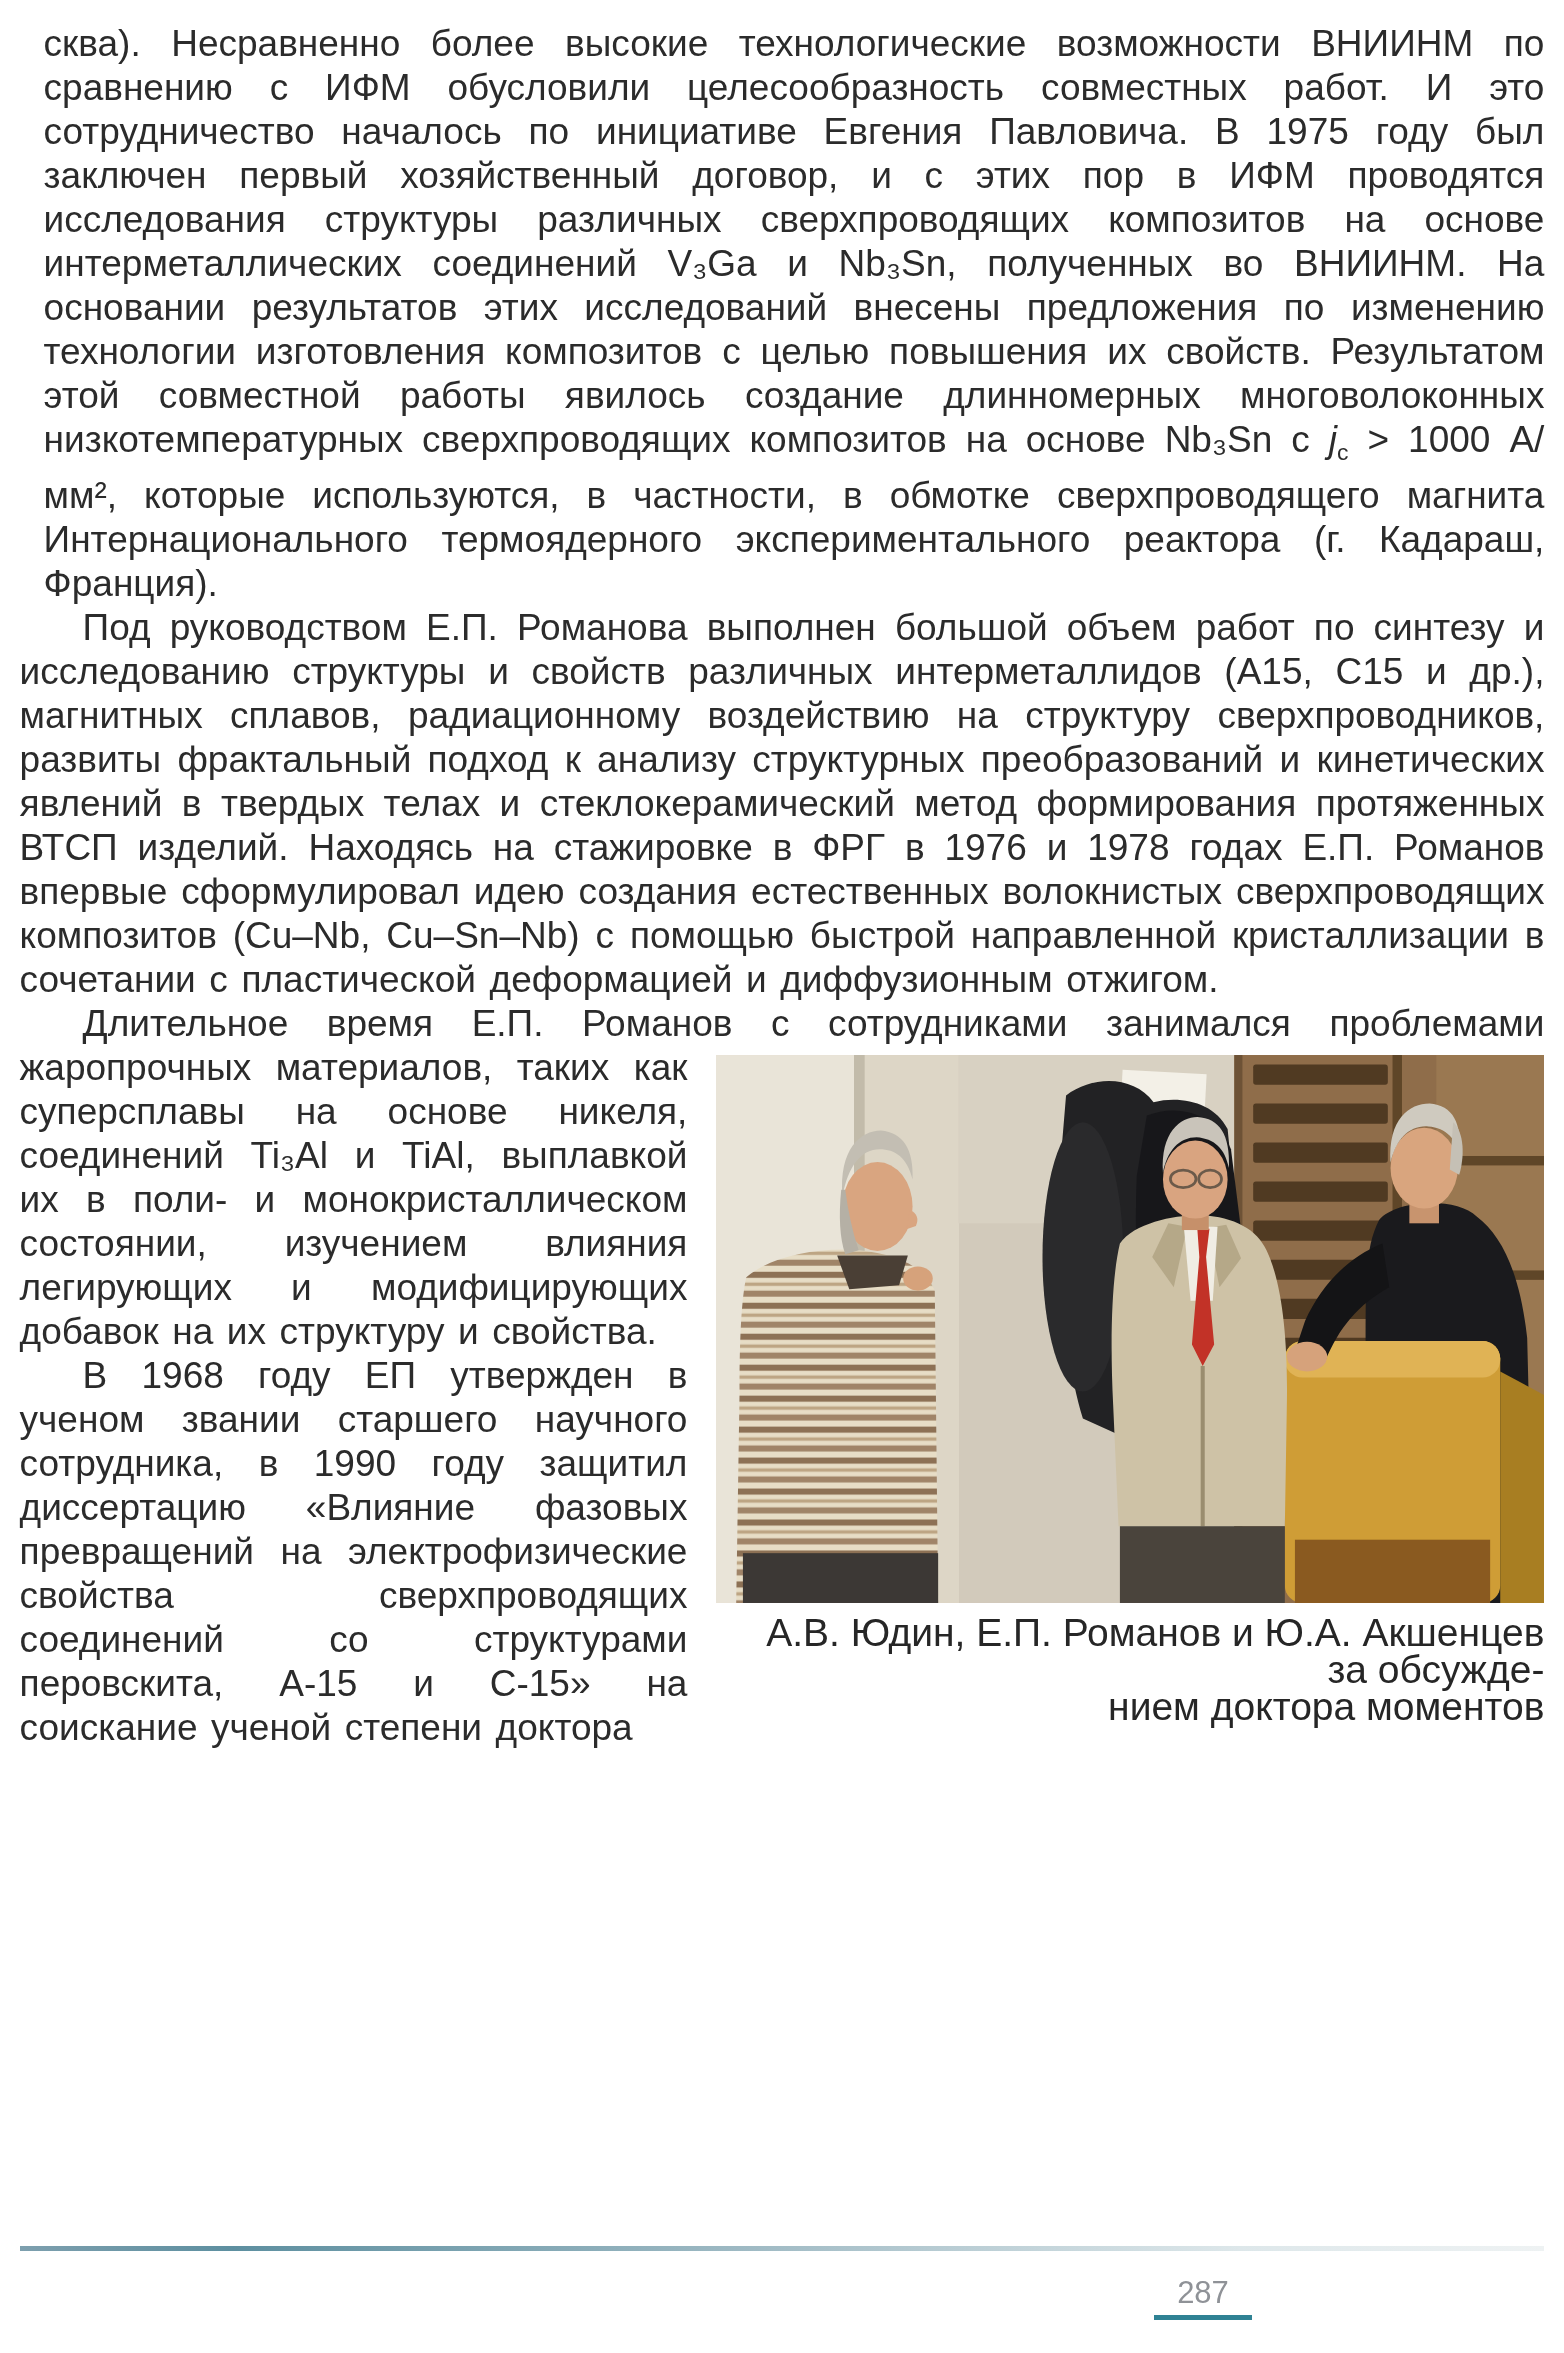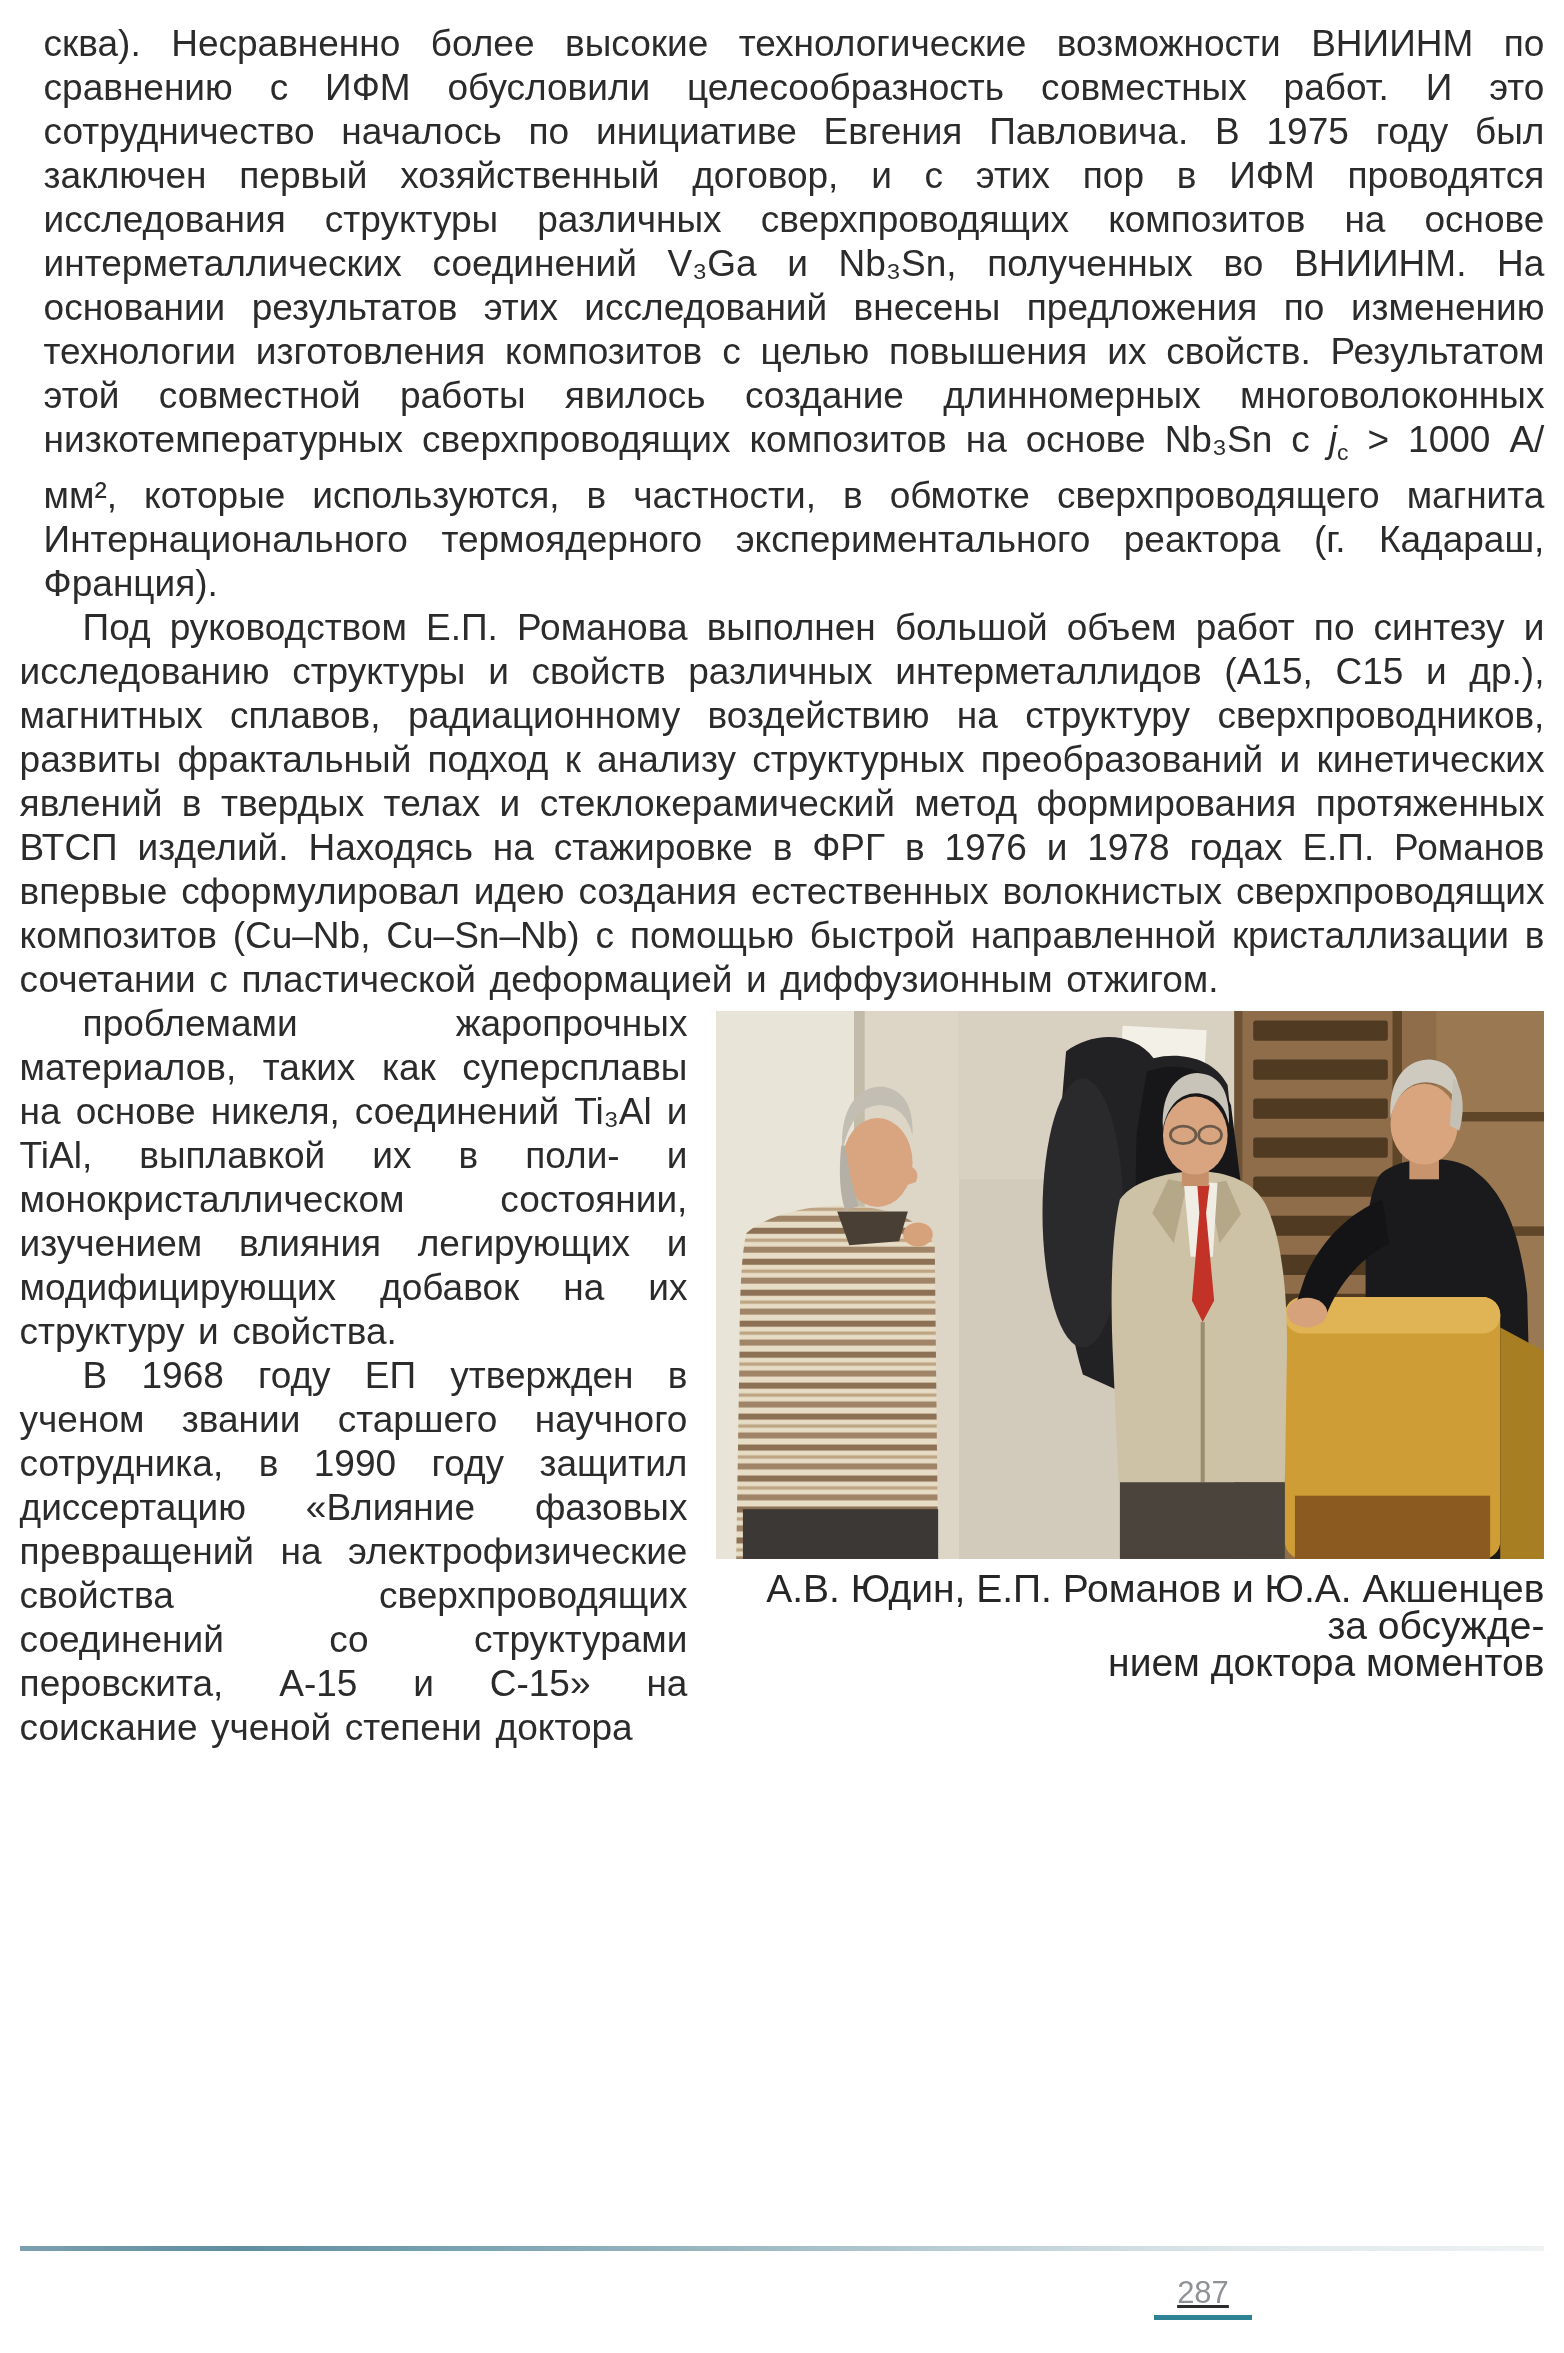--- a/index.html
+++ b/index.html
@@ -28,36 +28,36 @@
     margin-top:10.4px;
     font-size:39px;line-height:37px;
     color:#262626;word-spacing:normal;
   }
   .cap-line{display:block;text-align:right;text-indent:0;}
   .footer-rule{
     position:absolute;left:19.6px;right:19.6px;top:2246px;height:4.6px;
     background:linear-gradient(to right,#7d9fae 0%,#5d8fa0 14%,#9fbac4 48%,#dde7ea 80%,#eef2f3 100%);
   }
   .page-number-block{
-    position:absolute;left:1154px;top:2276px;width:98px;text-align:center;text-decoration:underline;
+    position:absolute;left:1154px;top:2276px;width:98px;text-align:center;
   }
   .page-number{font-size:31px;line-height:34px;color:#8f9297;}
   .page-number-accent{height:4.6px;background:#2f8294;margin-top:5.2px;}
 </style>
 </head>
 <body>
 
 <div class="content">
 
   <div class="para noindent"><span>сква). Несравненно более высокие технологические возможности ВНИИНМ по сравнению с ИФМ обусловили целесообразность совместных работ. И это сотрудничество началось по инициативе Евгения Павловича. В 1975 году был заключен первый хозяйственный договор, и с этих пор в ИФМ проводятся исследования структуры различных сверхпроводящих композитов на основе интерметаллических соединений V₃Ga и Nb₃Sn, полученных во ВНИИНМ. На основании результатов этих исследований внесены предложения по изменению технологии изготовления композитов с целью повышения их свойств. Результатом этой совместной работы явилось создание длинномерных многоволоконных низкотемпературных сверхпроводящих композитов на основе Nb₃Sn с </span><i class="jvar">j</i><sub class="jsub">c</sub><span> &gt; 1000 А/мм², которые используются, в частности, в обмотке сверхпроводящего магнита Интернационального термоядерного экспериментального реактора (г. Кадараш, Франция).</span></div>
 
   <div class="para">Под руководством Е.П. Романова выполнен большой объем работ по синтезу и исследованию структуры и свойств различных интерметаллидов (А15, С15 и др.), магнитных сплавов, радиационному воздействию на структуру сверхпроводников, развиты фрактальный подход к анализу структурных преобразований и кинетических явлений в твердых телах и стеклокерамический метод формирования протяженных ВТСП изделий. Находясь на стажировке в ФРГ в 1976 и 1978 годах Е.П. Романов впервые сформулировал идею создания естественных волокнистых сверхпроводящих композитов (Cu–Nb, Cu–Sn–Nb) с помощью быстрой направленной кристаллизации в сочетании с пластической деформацией и диффузионным отжигом.</div>
 
 
-  <div class="para">
+  <div class="para"><span>Длительное время Е.П. Романов с сотрудниками занимался</span>
     <figure class="photo-figure">
       <svg viewBox="0 0 1230 814" xmlns="http://www.w3.org/2000/svg">
         <defs>
           <pattern id="sweaterStripes" width="12" height="46" patternUnits="userSpaceOnUse">
             <rect width="12" height="46" fill="#e7ddc6"></rect>
             <rect y="0" width="12" height="9" fill="#8d7155"></rect>
             <rect y="16" width="12" height="5" fill="#bda584"></rect>
             <rect y="28" width="12" height="9" fill="#a08468"></rect>
           </pattern>
         </defs>

